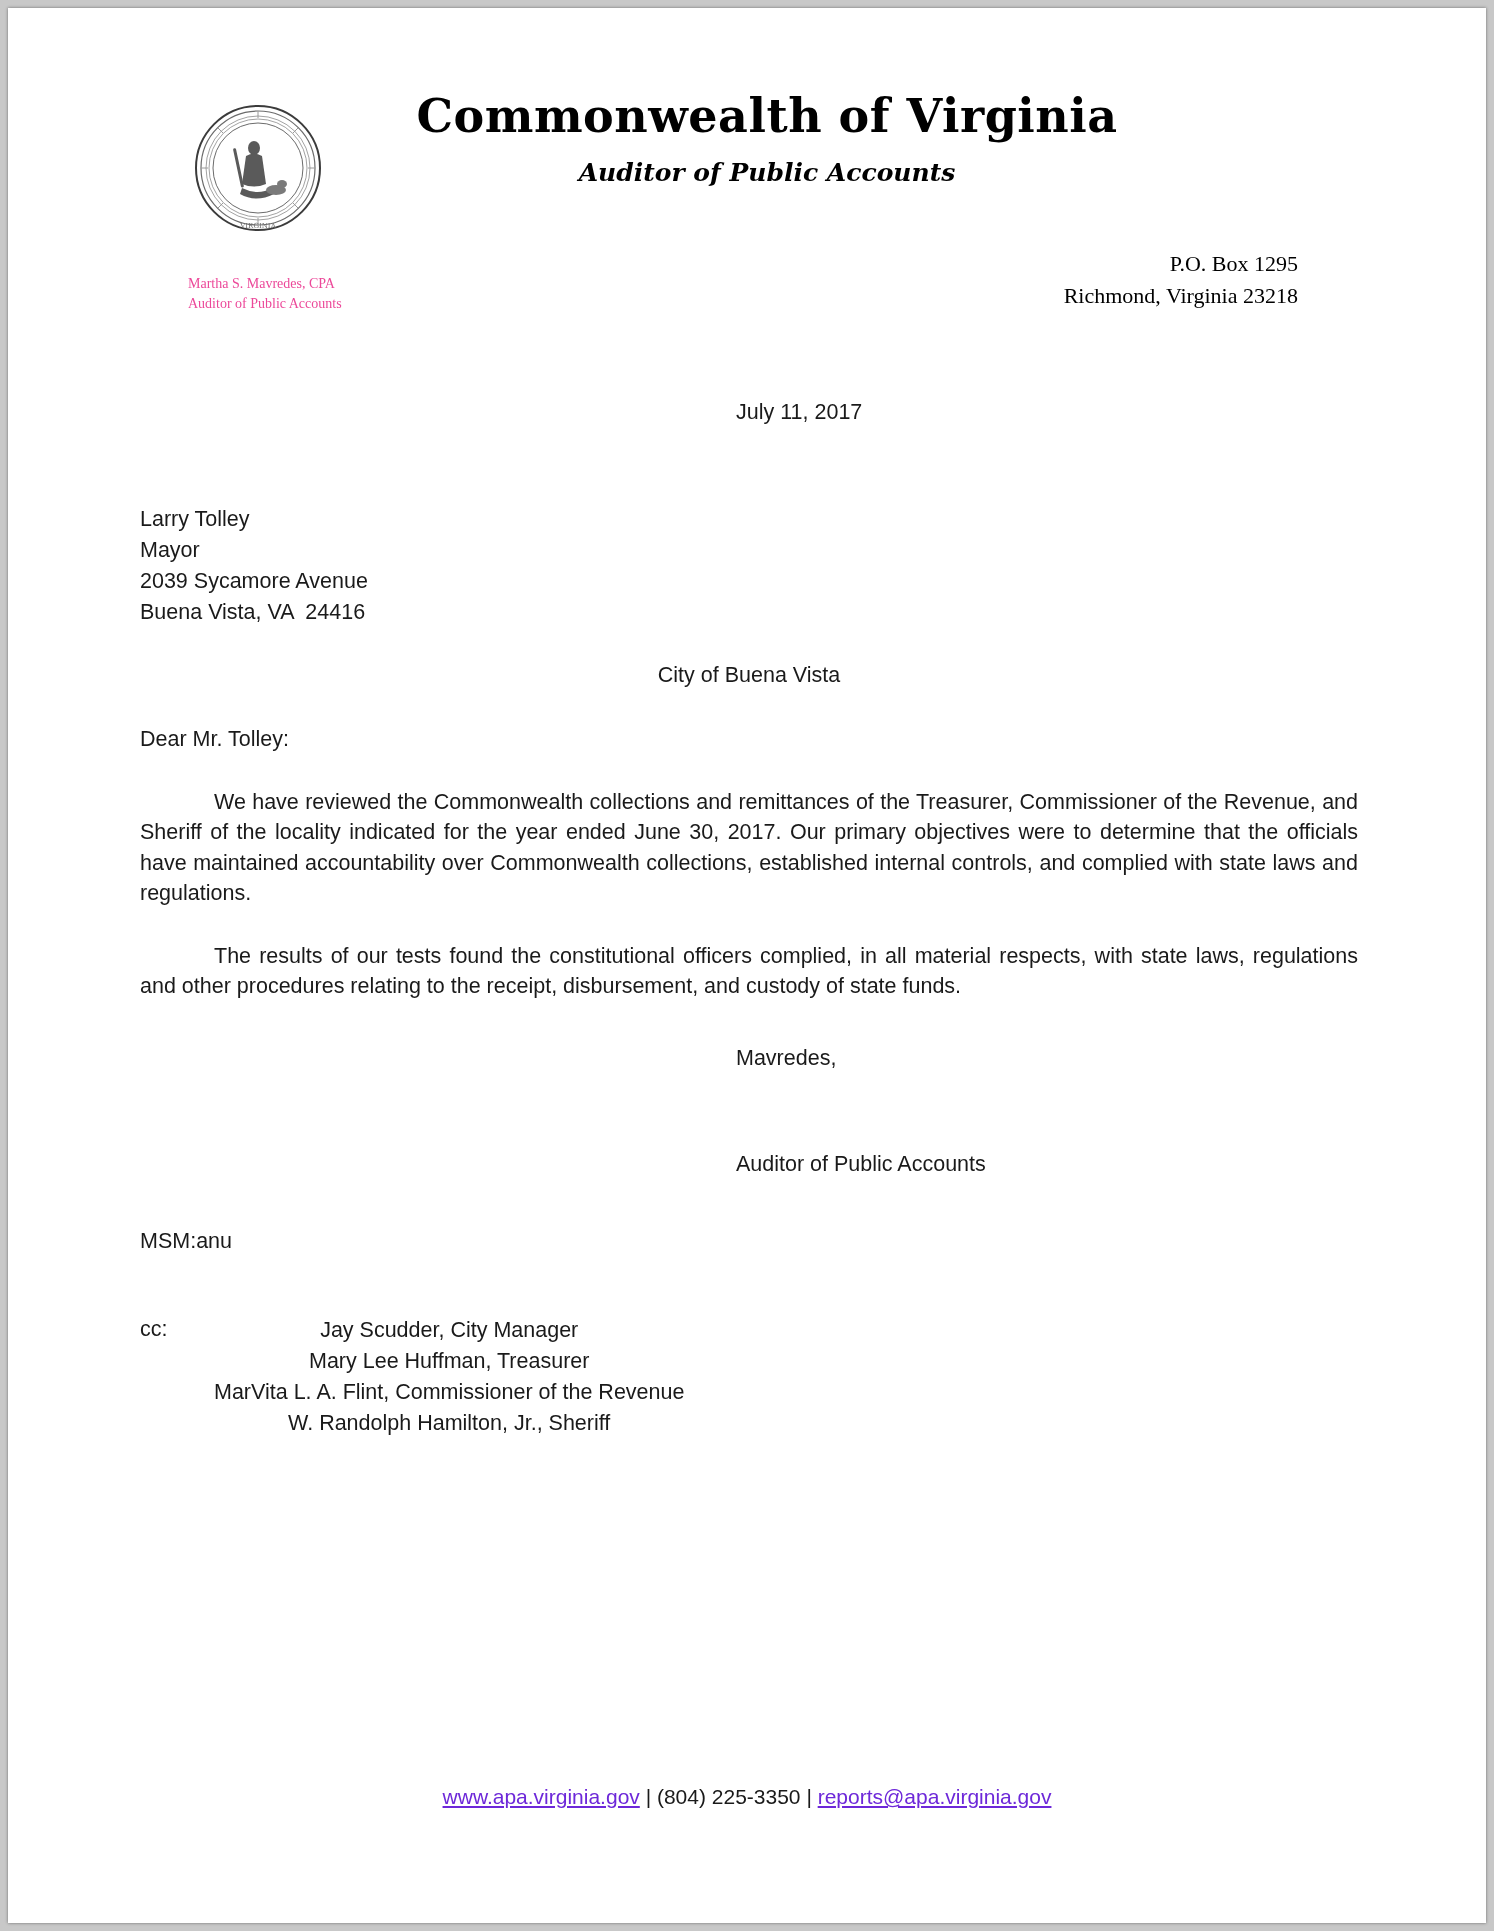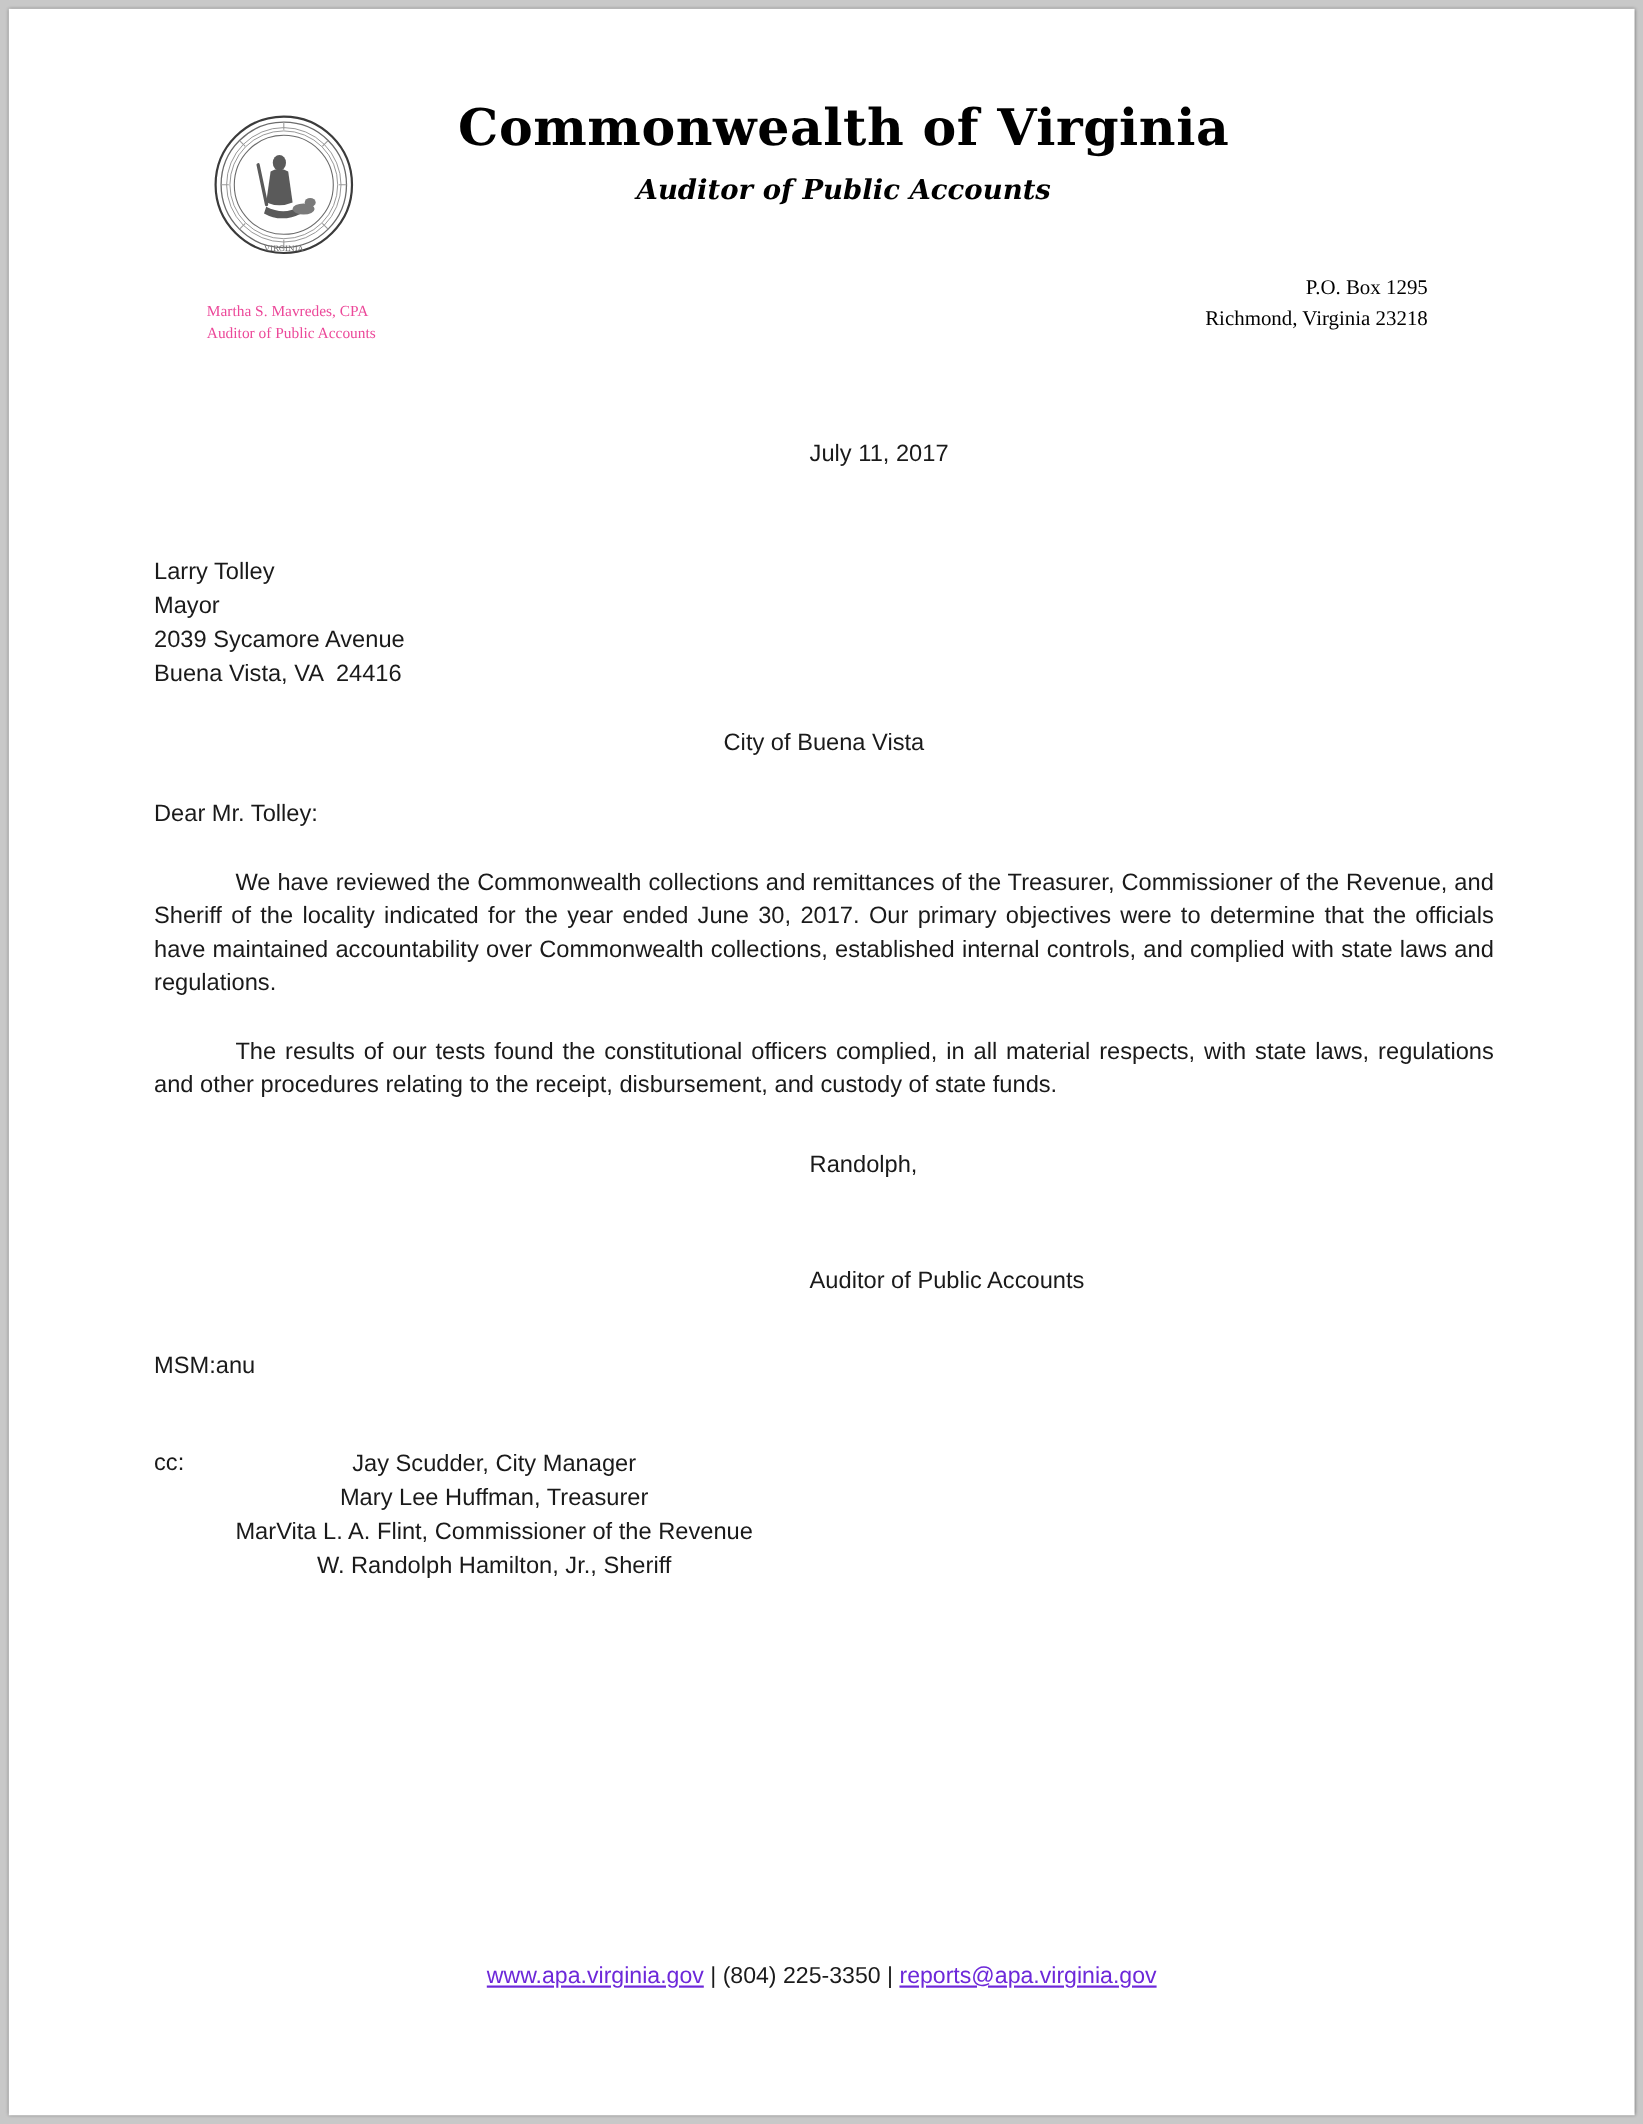--- a/index.html
+++ b/index.html
@@ -75,21 +75,21 @@
     color: #ec4899;
     white-space: nowrap;
     margin-top: 26px;
   }
   .lh-right {
     position: absolute;
     right: 188px;
     top: 178px;
     text-align: right;
     font-family: "Liberation Serif", serif;
-    font-size: 19px;
+    font-size: 22px;
     line-height: 1.45;
     color: #000;
     white-space: nowrap;
   }
 
   
   .body-wrap {
     position: absolute;
     left: 132px;
     top: 390px;
@@ -223,21 +223,21 @@
       <div class="addr-line">Buena Vista, VA  24416</div>
     </div>
 
     <div class="locality">City of Buena Vista</div>
 
     <div class="salutation">Dear Mr. Tolley:</div>
 
     <div class="para">We have reviewed the Commonwealth collections and remittances of the Treasurer, Commissioner of the Revenue, and Sheriff of the locality indicated for the year ended June 30, 2017. Our primary objectives were to determine that the officials have maintained accountability over Commonwealth collections, established internal controls, and complied with state laws and regulations.</div>
     <div class="para">The results of our tests found the constitutional officers complied, in all material respects, with state laws, regulations and other procedures relating to the receipt, disbursement, and custody of state funds.</div>
 
-    <div class="closing">Randolph,</div>
+    <div class="closing">Mavredes,</div>
 
     <div class="signature-block">Auditor of Public Accounts</div>
 
     <div class="initials">MSM:anu</div>
 
     <div class="cc-block">
       <div class="cc-label">cc:</div>
       <div class="cc-names">
         <div>Jay Scudder, City Manager</div>
         <div>Mary Lee Huffman, Treasurer</div>

